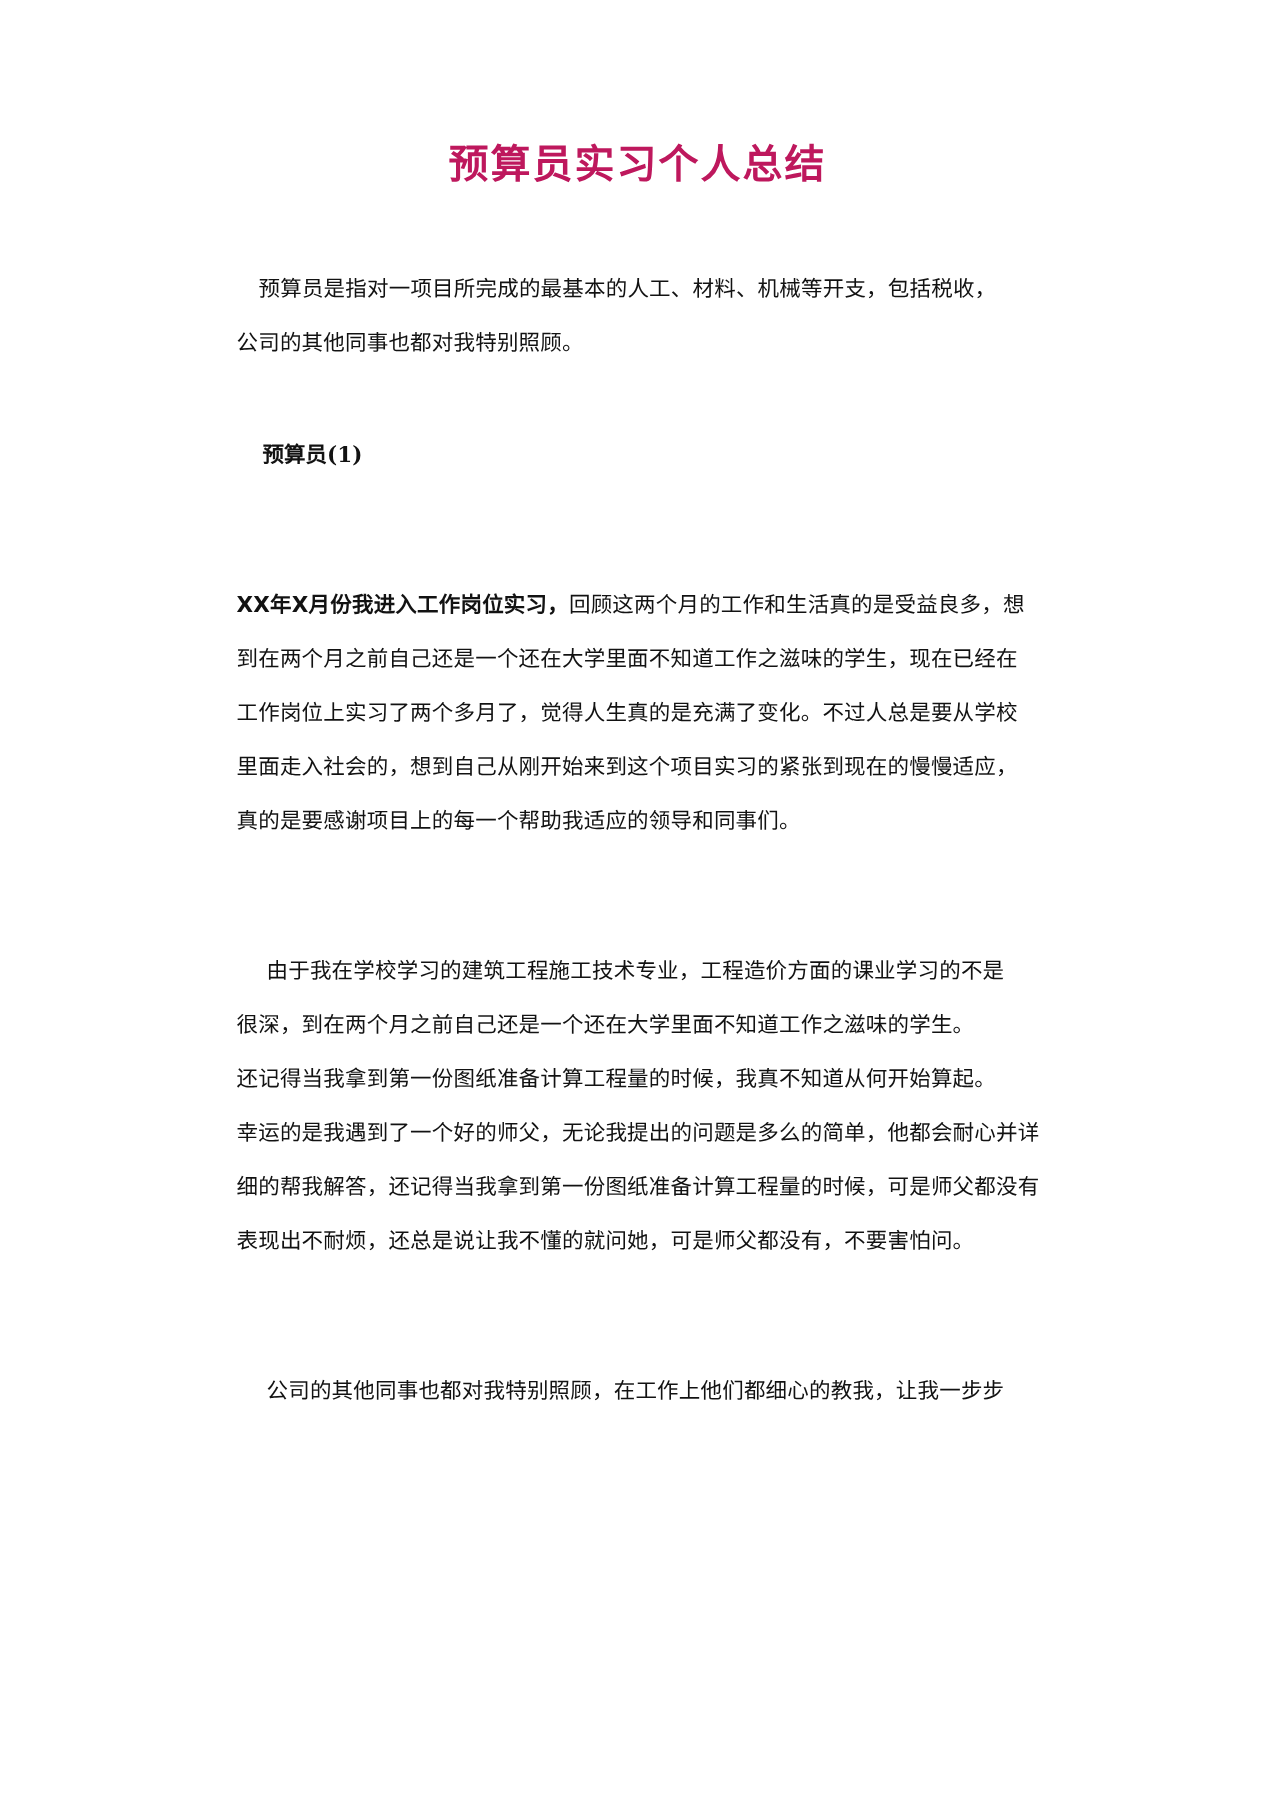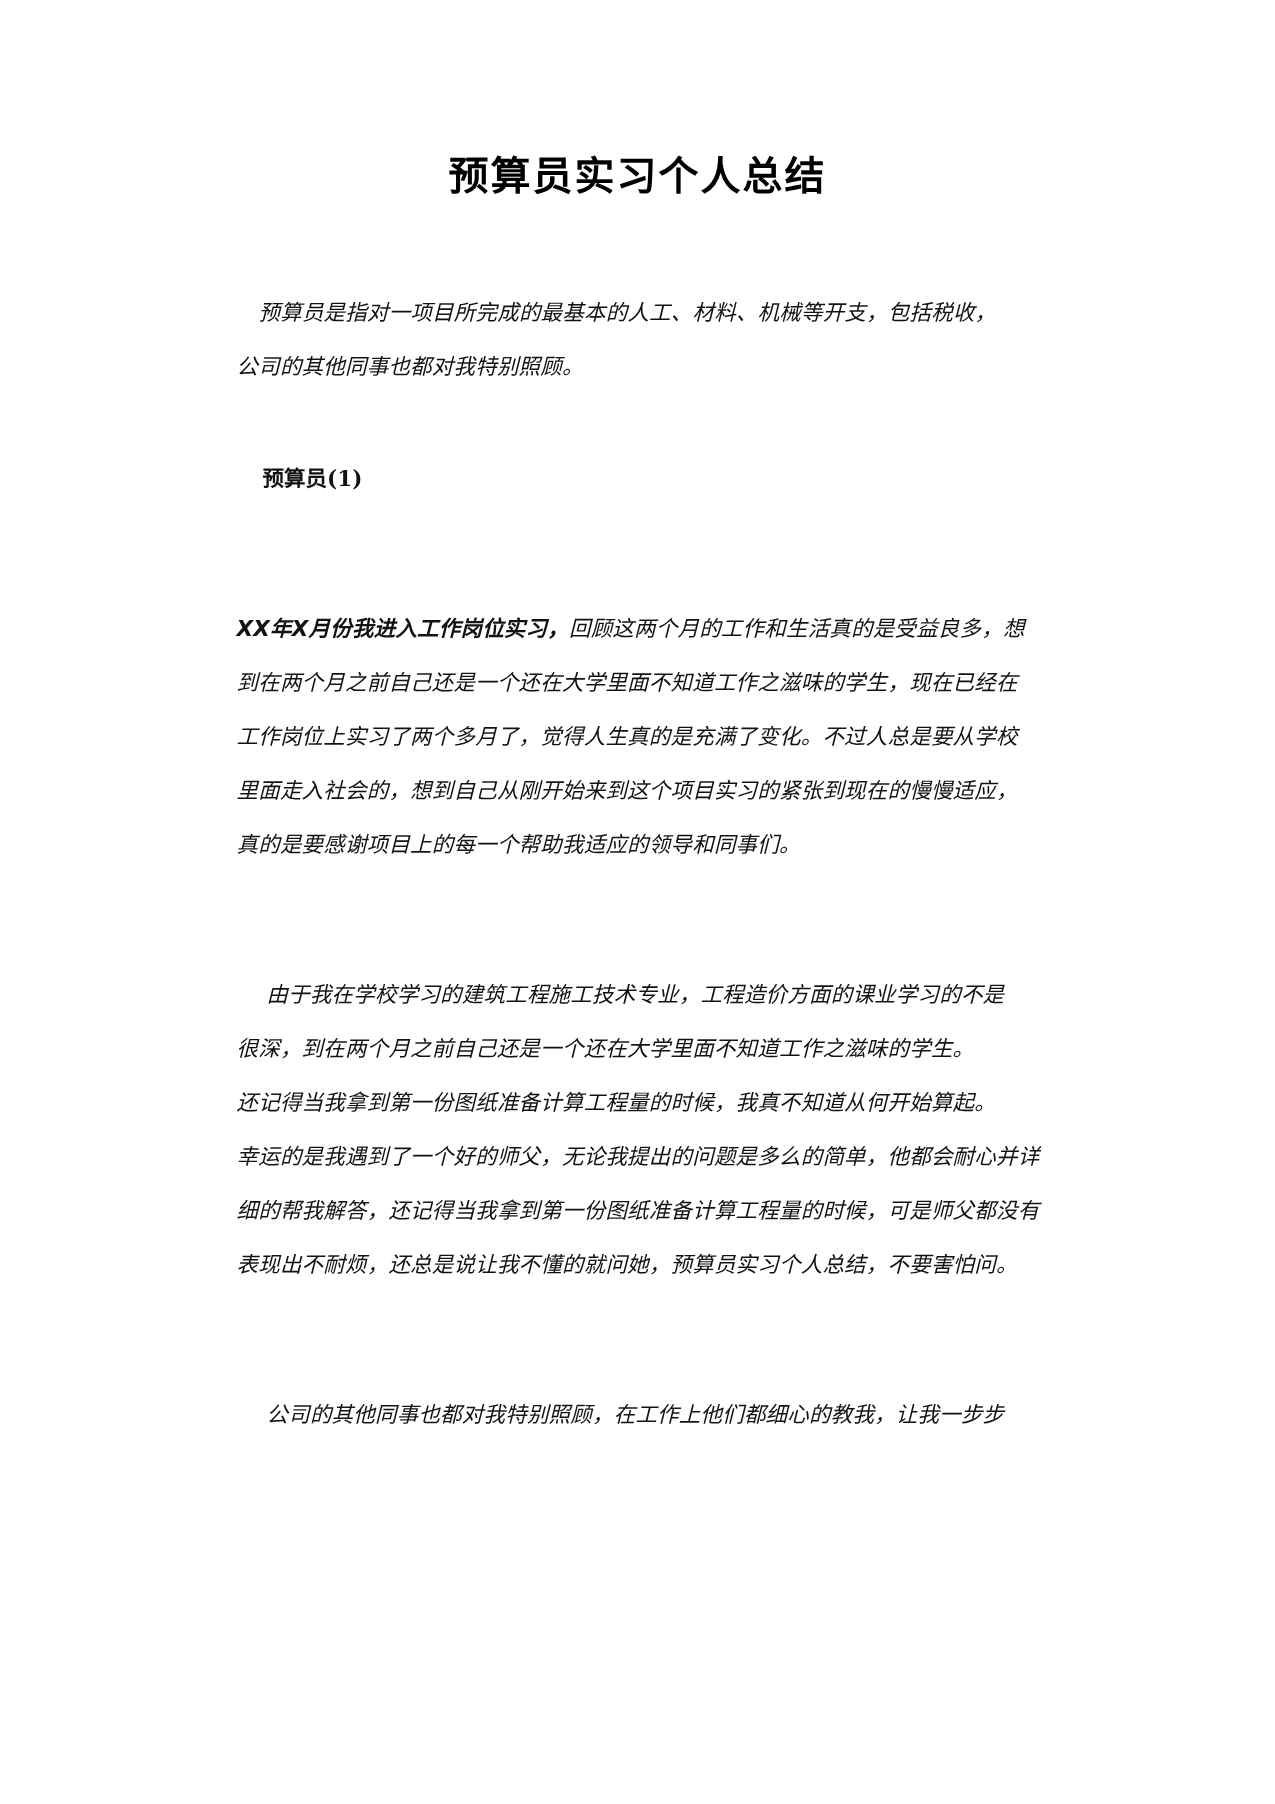--- a/index.html
+++ b/index.html
@@ -34,43 +34,42 @@
   }
 
   
   .doc-title {
     text-align: center;
     font-family: "DejaVu Sans", "Liberation Sans", sans-serif;
     font-weight: 700;
     font-size: 40px;
     line-height: 1.2;
     letter-spacing: 2px;
-    color: #000000;
-    margin: 12px;
+    color: #be185d;
+    margin: 0;
     padding-top: 140px;
   }
 
   
   .body-wrap {
     margin: 0 auto;
     width: 812px;      
     padding-left: 10px;
     box-sizing: content-box;
   }
 
   p.para {
     margin: 0;
     font-size: 21.5px;
     line-height: 54px;
     text-align: justify;
     text-justify: inter-ideograph;
     letter-spacing: 0.2px;
     color: #121212;
     font-family: "DejaVu Serif", "Liberation Serif", serif;
-    font-style: italic;
   }
 
   p.para.indent-1 { text-indent: 22px; }
   p.para.indent-2 { text-indent: 30px; }
   p.para.no-indent { text-indent: 0; }
   p.para .hei-run {
     font-family: "DejaVu Sans", "Liberation Sans", sans-serif;
     font-weight: 700;
   }
   .gap-md { height: 58px; }
@@ -116,21 +115,21 @@
       <p class="para no-indent">里面走入社会的，想到自己从刚开始来到这个项目实习的紧张到现在的慢慢适应，</p>
       <p class="para no-indent">真的是要感谢项目上的每一个帮助我适应的领导和同事们。</p>
 
       <div class="gap-xl"></div>
 
       <p class="para indent-2">由于我在学校学习的建筑工程施工技术专业，工程造价方面的课业学习的不是</p>
       <p class="para no-indent">很深，到在两个月之前自己还是一个还在大学里面不知道工作之滋味的学生。</p>
       <p class="para no-indent">还记得当我拿到第一份图纸准备计算工程量的时候，我真不知道从何开始算起。</p>
       <p class="para no-indent">幸运的是我遇到了一个好的师父，无论我提出的问题是多么的简单，他都会耐心并详</p>
       <p class="para no-indent">细的帮我解答，还记得当我拿到第一份图纸准备计算工程量的时候，可是师父都没有</p>
-      <p class="para no-indent">表现出不耐烦，还总是说让我不懂的就问她，预算员实习个人总结，不要害怕问。</p>
+      <p class="para no-indent">表现出不耐烦，还总是说让我不懂的就问她，可是师父都没有，不要害怕问。</p>
 
       <div class="gap-xl"></div>
 
       <p class="para indent-2">公司的其他同事也都对我特别照顾，在工作上他们都细心的教我，让我一步步</p>
 
     </div>
   </div>
 </div>
 
 </body></html>

